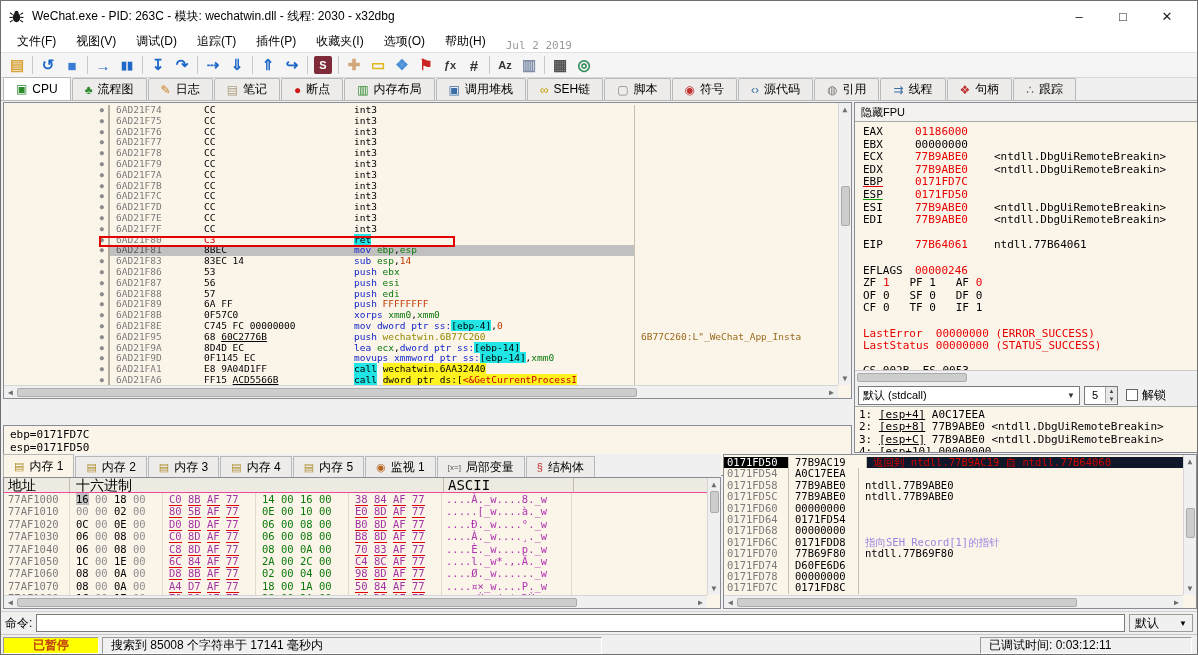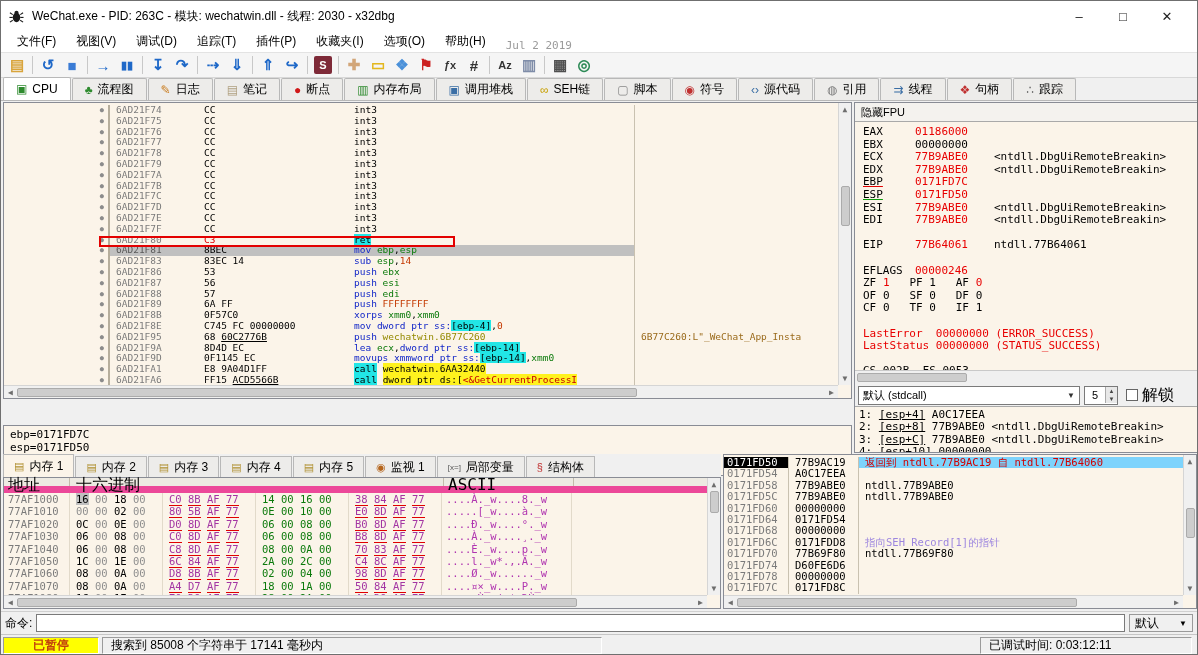--- a/index.html
+++ b/index.html
@@ -115,22 +115,22 @@
   
   .dumptabs { position:absolute; left:2px; top:453px; width:718px; height:23px; background:#F0F0F0;
     display:flex; align-items:flex-end; }
   .dtab { height:21px; display:flex; align-items:center; padding:0 10px; font-size:12px;
     border:1px solid #B8B8B8; border-bottom:none; background:#EDECEA; margin-right:1px; white-space:nowrap; }
   .dtab.sel { background:#FBF4E9; height:23px; }
   .dtab .ic { margin-right:5px; font-size:11px; }
 
   
   #dump { left:2px; top:476px; width:718px; height:132px; }
-  .dump-head { display:flex; height:15px; background:#EDEAE2; border-bottom:7px solid #ec4899;
-    font-size:16px; line-height:14px; }
+  .dump-head { display:flex; height:15px; background:#EDEAE2; border-bottom:1px solid #ec4899;
+    font-size:14px; line-height:14px; }
   .dh-addr { width:66px; flex:none; padding-left:4px; border-right:1px solid #C2BBAB; }
   .dh-hex { width:374px; flex:none; padding-left:6px; border-right:1px solid #C2BBAB; }
   .dh-ascii{ width:130px; flex:none; padding-left:4px; border-right:1px solid #C2BBAB; }
   .dump-rows { position:absolute; left:0; top:15px; right:13px; bottom:13px; overflow:hidden; }
   .dump-row { display:flex; height:12.4px; line-height:12.4px; font-size:10.5px; white-space:pre; }
   .dr-addr { width:66px; flex:none; padding-left:4px; color:#7B7B7B; border-right:1px solid #E2DACA; }
   .dr-grp { width:93px; flex:none; text-align:left; padding-left:6px; border-right:1px solid #E2DACA; }
   .dr-ascii{ width:130px; flex:none; padding-left:4px; color:#B035B0; border-right:1px solid #E2DACA;}
   .by-z { color:#8E8E8E; } .by-k { color:#000; }
   .by-u { color:#A335A3; border-bottom:1px solid #E00000; }
@@ -139,21 +139,21 @@
   #dump .vscroll { bottom:13px; top:0; }
 
   
   #stack { left:722px; top:453px; width:474px; height:155px; }
   .stack-rows { position:absolute; left:0; top:2px; right:13px; bottom:13px; overflow:hidden; }
   .stk-row { display:flex; height:11.4px; line-height:11.4px; font-size:10.5px; white-space:pre; }
   .sk-addr { width:64px; flex:none; padding-left:3px; color:#7B7B7B; }
   .sk-addr.sel { background:#000; color:#FFF; }
   .sk-val { width:70px; flex:none; padding-left:6px; border-left:1px solid #C9C1B0; }
   .sk-com { flex:1; padding-left:6px; border-left:1px solid #C9C1B0; overflow:hidden; }
-  .sk-com.ret { color:#D20000; background:#7dd3fc; }
+  .sk-com.ret { color:#D20000; background:#0f172a;margin-left:8px; }
   .sk-com.seh { color:#9D86DF; }
 
   
   .cmdbar { position:absolute; left:0; top:610px; width:100%; height:23px; background:#F0F0F0;
     display:flex; align-items:center; padding:0 4px; border-top:1px solid #D0D0D0; }
   .cmd-label { font-size:12px; margin-right:4px; }
   .cmd-input { flex:1; height:18px; background:#FFF; border:1px solid #7A7A7A; font-size:11px; padding:0 4px;
     font-family:"DejaVu Sans Mono",monospace; }
   .cmd-combo { width:64px; height:18px; margin-left:4px; background:#F0F0F0; border:1px solid #9A9A9A;
     display:flex; align-items:center; padding:0 5px; font-size:12px; }
@@ -386,21 +386,21 @@
       <span class="arr">▼</span>
     </div>
     <div class="spin">
       <span class="num">5</span>
       <span class="btns">
           <span>▲</span>
           <span>▼</span>
         </span>
     </div>
     <span class="chk"></span>
-    <span style="font-size:16px">解锁</span>
+    <span style="font-size:12px">解锁</span>
   </div>
   <div class="args-list mono" id="argslist">
       <div class="arg-line"><span>1: </span><span class="arg-mem">[esp+4]</span><span> A0C17EEA</span></div>
       <div class="arg-line"><span>2: </span><span class="arg-mem">[esp+8]</span><span> 77B9ABE0 &lt;ntdll.DbgUiRemoteBreakin&gt;</span></div>
       <div class="arg-line"><span>3: </span><span class="arg-mem">[esp+C]</span><span> 77B9ABE0 &lt;ntdll.DbgUiRemoteBreakin&gt;</span></div>
       <div class="arg-line"><span>4: </span><span class="arg-mem">[esp+10]</span><span> 00000000</span></div>
     </div>
 </div>
 
 <div class="dumptabs" id="dumptabs">

